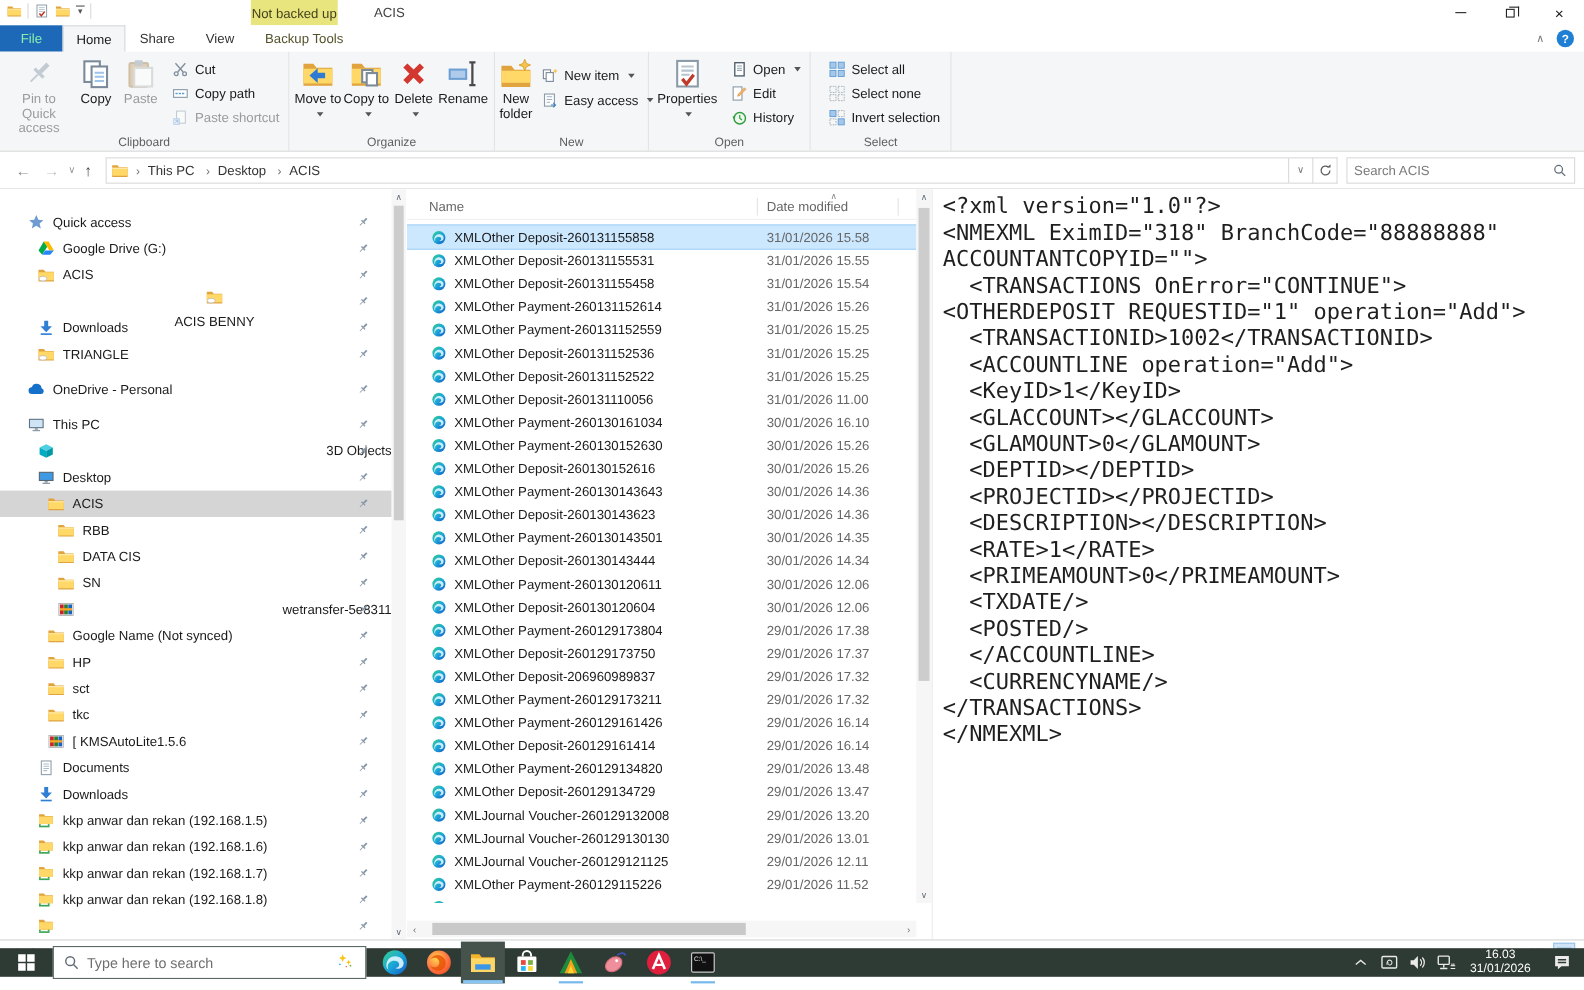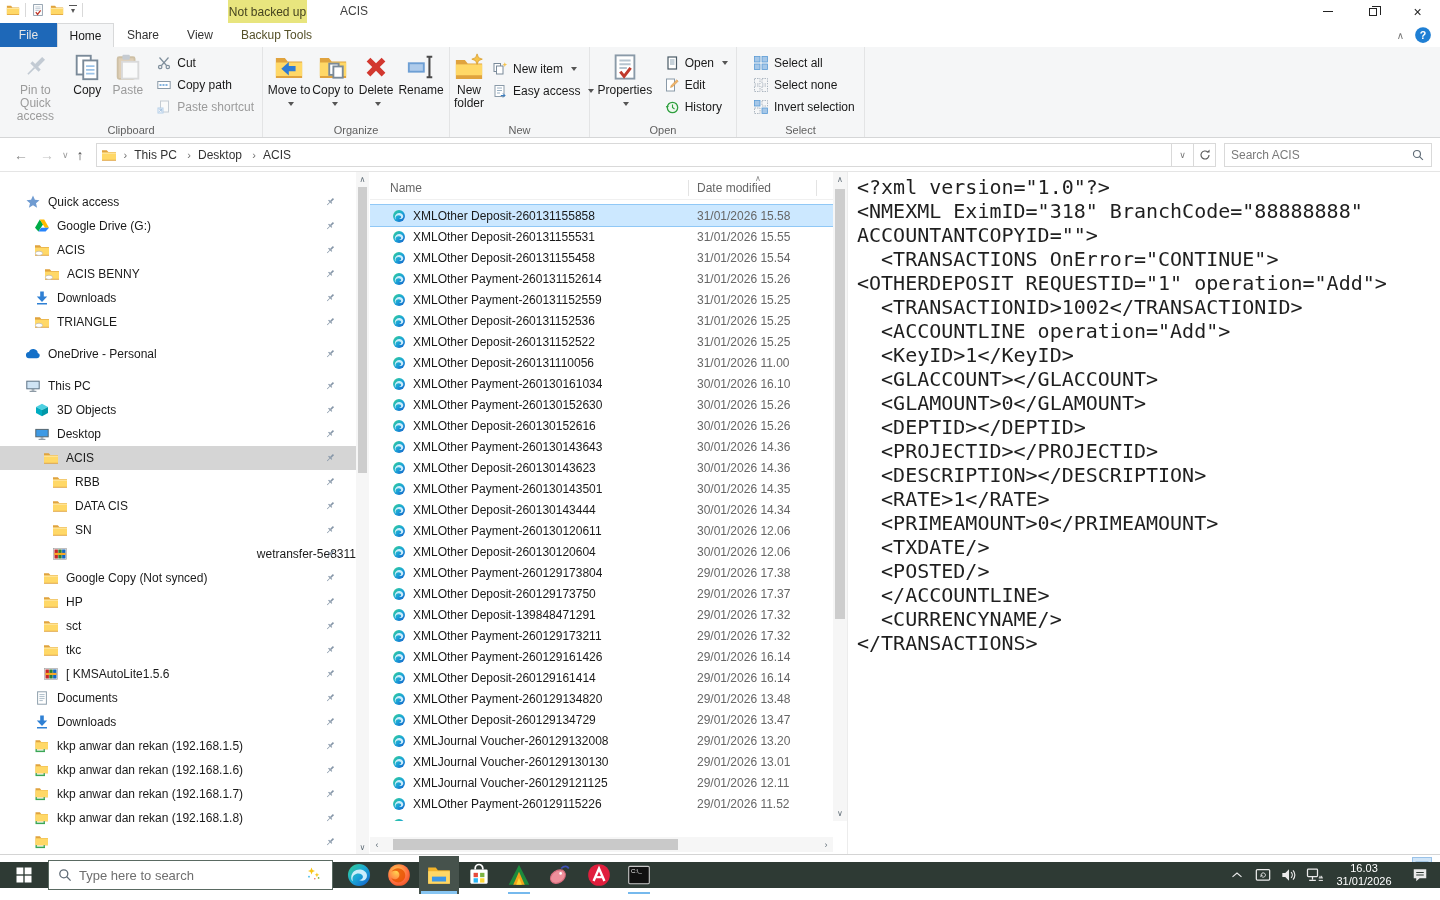--- a/index.html
+++ b/index.html
@@ -21,21 +21,21 @@
   .win-controls{position:absolute;right:0;top:0;height:23px;display:flex;}
   .wc{width:45px;height:23px;display:flex;align-items:center;justify-content:center;color:#222;}
   .wc-min .glyph{width:10px;height:1px;background:#222;}
   .wc-restore .glyph{width:8px;height:8px;border:1px solid #222;position:relative;}
   .wc-restore .glyph::before{content:"";position:absolute;left:2px;top:-3px;width:8px;height:8px;border:1px solid #222;border-left:none;border-bottom:none;}
   .wc-close .glyph{font-size:14px;line-height:14px;}
 
   
   .tabrow{position:relative;height:24px;background:#fff;flex:0 0 24px;display:flex;align-items:stretch;}
   .tab{font-size:12px;display:flex;align-items:center;justify-content:center;color:#333;}
-  .tab-file{width:57px;background:#1e68b8;color:#e5e5e5;}
+  .tab-file{width:57px;background:#1e68b8;color:#86efac;}
   .tab-home{width:57px;background:#f5f6f7;border:1px solid #d8d9da;border-bottom:none;color:#1a1a1a;}
   .tab-share{width:58px;} .tab-view{width:56px;}
   .tab-backup{width:97px;color:#55512a;}
   .tabrow-right{position:absolute;right:8px;top:0;height:24px;display:flex;align-items:center;gap:10px;}
   .rib-collapse{font-size:10px;color:#777;}
 
   
   .ribbon{position:relative;height:91px;flex:0 0 91px;background:#f5f6f7;border-bottom:1px solid #d5d6d7;display:flex;}
   .rgroup{position:relative;height:100%;border-right:1px solid #e3e4e5;flex:0 0 auto;}
   .rbody{display:flex;align-items:flex-start;padding:3px 4px 0 4px;height:74px;}
@@ -679,21 +679,21 @@
           <div class="nav-item" style="padding-left: 34px;">
             <svg class="use tico">
               <use href="#ic-folder-sync"></use>
             </svg>
             <span>ACIS</span>
             <svg class="use pinmark">
               <use href="#ic-pin"></use>
             </svg>
           </div>
 
-          <div class="nav-item" style="padding-left: 44px;">
+          <div class="nav-item" style="padding-left: 34px; flex-direction: column;">
             <svg class="use tico">
               <use href="#ic-folder-sync"></use>
             </svg>
             <span>ACIS BENNY</span>
             <svg class="use pinmark">
               <use href="#ic-pin"></use>
             </svg>
           </div>
 
           <div class="nav-item" style="padding-left: 34px;">
@@ -729,32 +729,32 @@
           <div class="nav-item gap" style="padding-left: 25px;">
             <svg class="use tico">
               <use href="#ic-pc"></use>
             </svg>
             <span>This PC</span>
             <svg class="use pinmark">
               <use href="#ic-pin"></use>
             </svg>
           </div>
 
+          <div class="nav-item" style="padding-left: 34px; justify-content: space-between;">
+            <svg class="use tico">
+              <use href="#ic-box3d"></use>
+            </svg>
+            <span>3D Objects</span>
+            <svg class="use pinmark">
+              <use href="#ic-pin"></use>
+            </svg>
+          </div>
+
           <div class="nav-item" style="padding-left: 34px;">
             <svg class="use tico">
-              <use href="#ic-box3d"></use>
-            </svg>
-            <span>3D Objects</span>
-            <svg class="use pinmark">
-              <use href="#ic-pin"></use>
-            </svg>
-          </div>
-
-          <div class="nav-item" style="padding-left: 34px;">
-            <svg class="use tico">
               <use href="#ic-desktop"></use>
             </svg>
             <span>Desktop</span>
             <svg class="use pinmark">
               <use href="#ic-pin"></use>
             </svg>
           </div>
 
           <div class="nav-item selected" style="padding-left: 43px;">
             <svg class="use tico">
@@ -803,21 +803,21 @@
             <span>wetransfer-5e8311</span>
             <svg class="use pinmark">
               <use href="#ic-pin"></use>
             </svg>
           </div>
 
           <div class="nav-item" style="padding-left: 43px;">
             <svg class="use tico">
               <use href="#ic-folder"></use>
             </svg>
-            <span>Google Copy (Not synced)</span>
+            <span>Google Name (Not synced)</span>
             <svg class="use pinmark">
               <use href="#ic-pin"></use>
             </svg>
           </div>
 
           <div class="nav-item" style="padding-left: 43px;">
             <svg class="use tico">
               <use href="#ic-folder"></use>
             </svg>
             <span>HP</span>
@@ -1092,21 +1092,21 @@
               <use href="#ic-edge"></use>
             </svg>
             <span class="fname">XMLOther Deposit-260129173750</span>
             <span class="fdate">29/01/2026 17.37</span>
           </div>
 
           <div class="frow">
             <svg class="use fico">
               <use href="#ic-edge"></use>
             </svg>
-            <span class="fname">XMLOther Deposit-139848471291</span>
+            <span class="fname">XMLOther Deposit-206960989837</span>
             <span class="fdate">29/01/2026 17.32</span>
           </div>
 
           <div class="frow">
             <svg class="use fico">
               <use href="#ic-edge"></use>
             </svg>
             <span class="fname">XMLOther Payment-260129173211</span>
             <span class="fdate">29/01/2026 17.32</span>
           </div>
@@ -1230,20 +1230,21 @@
         <div class="xline">  &lt;TXDATE/&gt;</div>
 
         <div class="xline">  &lt;POSTED/&gt;</div>
 
         <div class="xline">  &lt;/ACCOUNTLINE&gt;</div>
 
         <div class="xline">  &lt;CURRENCYNAME/&gt;</div>
 
         <div class="xline">&lt;/TRANSACTIONS&gt;</div>
 
+        <div class="xline">&lt;/NMEXML&gt;</div>
       </div>
   </div>
 
   <div class="statusbar">
     <span>87 items</span>
     <span class="sb-sep"></span>
     <span>1 item selected 536 bytes</span>
     <span class="sb-sep"></span>
     <span class="sb-state">
       <span>State:</span>

